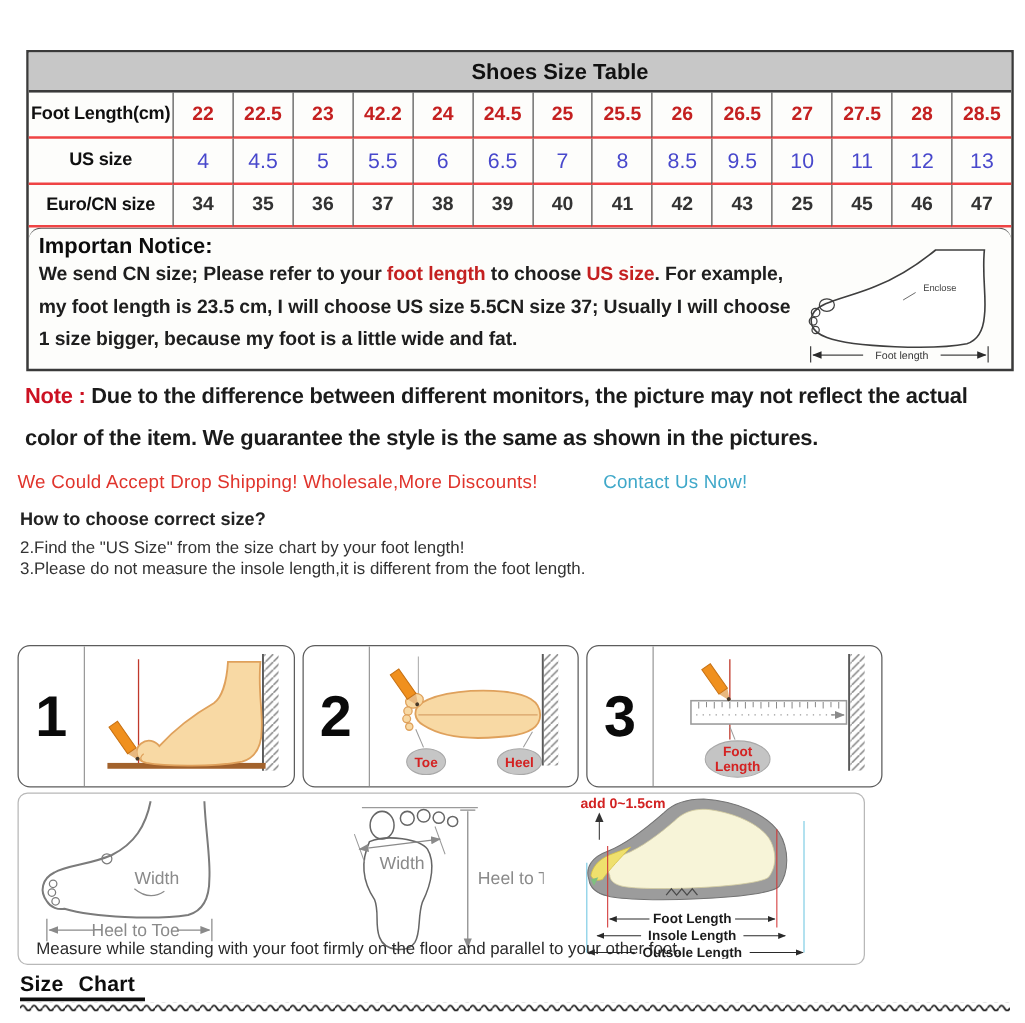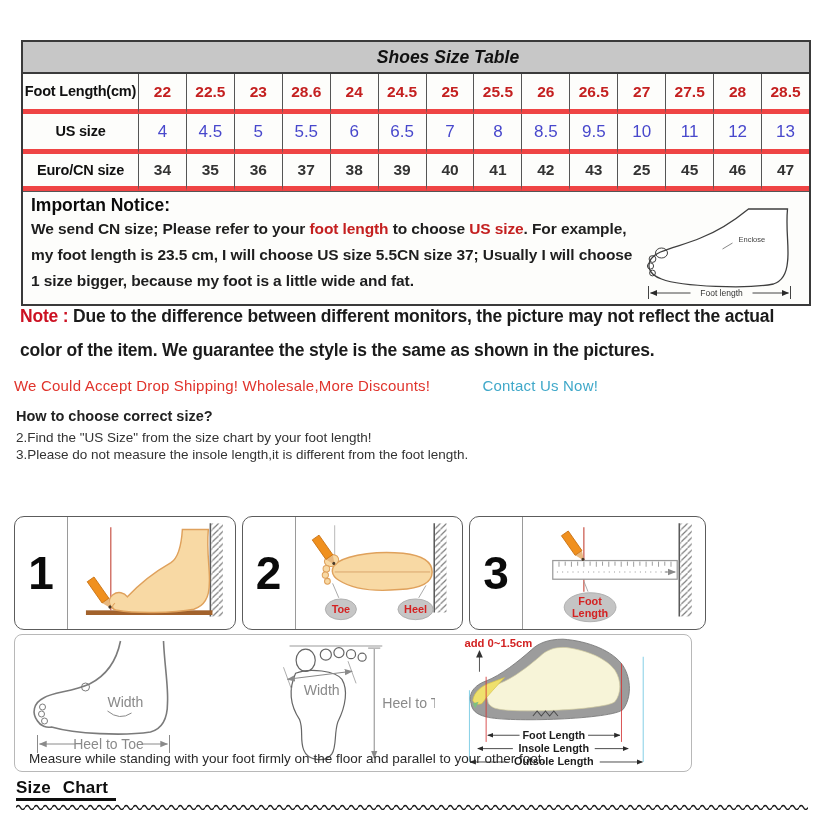--- a/index.html
+++ b/index.html
@@ -1,23 +1,23 @@
 <!DOCTYPE html>
 <html><head>
 <meta charset="utf-8">
 <style>
   html,body{margin:0;padding:0;background:#fff;}
   .page{position:relative;width:820px;height:818px;background:#fff;overflow:hidden;
         font-family:"Liberation Sans",sans-serif;color:#222;}
   
   .table-block{position:absolute;left:21px;top:40px;width:786px;border:2px solid #3a3a3a;background:#fdfdfb;}
   .title-bar{height:30px;background:#c7c7c7;border-bottom:2px solid #3a3a3a;text-align:center;
-             font-weight:bold;font-size:17.5px;line-height:30px;color:#111;text-indent:64px;font-style:italic;}
+             font-weight:bold;font-size:17.5px;line-height:30px;color:#111;text-indent:64px;}
   .trow{display:grid;grid-template-columns:115px repeat(14,1fr);}
-  .cell{height:35px;line-height:35px;text-align:center;border-left:1px solid #555;border-bottom:5px solid #ef4444;
+  .cell{height:35px;line-height:35px;text-align:center;border-left:1px solid #555;border-bottom:2px solid #ef4444;
         font-size:15.5px;overflow:hidden;}
   .trow .cell:first-child{border-left:none;}
   .rowlabel{font-weight:bold;font-size:14.5px;color:#101010;letter-spacing:-0.2px;}
   .red{color:#c42020;font-weight:bold;font-size:15.5px;}
   .blue{color:#4848cc;font-size:17px;}
   .dark{color:#333;font-weight:600;}
   .r3 .cell{height:32px;line-height:32px;}
   
   .notice{position:relative;padding:3px 8px 6px;min-height:103px;}
   .notice-h{font-size:17.5px;font-weight:bold;color:#0c0c0c;}
@@ -83,21 +83,21 @@
   </svg>
 
   <div class="table-block">
     <div class="title-bar">Shoes Size Table</div>
 
     <div class="trow">
       <div class="cell rowlabel">Foot Length(cm)</div>
       <div class="cell red">22</div>
       <div class="cell red">22.5</div>
       <div class="cell red">23</div>
-      <div class="cell red">28.6</div>
+      <div class="cell red">42.2</div>
       <div class="cell red">24</div>
       <div class="cell red">24.5</div>
       <div class="cell red">25</div>
       <div class="cell red">25.5</div>
       <div class="cell red">26</div>
       <div class="cell red">26.5</div>
       <div class="cell red">27</div>
       <div class="cell red">27.5</div>
       <div class="cell red">28</div>
       <div class="cell red">28.5</div>
@@ -132,21 +132,21 @@
       <div class="cell dark">40</div>
       <div class="cell dark">41</div>
       <div class="cell dark">42</div>
       <div class="cell dark">43</div>
       <div class="cell dark">25</div>
       <div class="cell dark">45</div>
       <div class="cell dark">46</div>
       <div class="cell dark">47</div>
     </div>
 
-    <div class="notice" style="border-top:1px solid #555;">
+    <div class="notice" style="border-top:1px solid #555;border-radius:10px;">
       <div class="notice-h">Importan Notice:</div>
       <div class="nline"><span>We send CN size; Please refer to your </span><span class="rb">foot length</span><span> to choose </span><span class="rb">US size</span><span>. For example,</span></div>
       <div class="nline">my foot length is 23.5 cm, I will choose US size 5.5CN size 37; Usually I will choose</div>
       <div class="nline">1 size bigger, because my foot is a little wide and fat.</div>
 
       <svg class="notice-foot" viewBox="0 0 165 95">
         <path d="M9 63 C7 56 11 50 20 46 C32 41 46 38 60 32 C78 25 97 12 108 3 L147 3 C145 24 149 42 147 56 C146 68 142 75 133 78 C108 83 42 81 21 73 C13 70 10 67 9 63 Z" fill="#ffffff" stroke="#3f3f3f" stroke-width="1.3"></path>
         <circle cx="12" cy="53" r="3.4" fill="none" stroke="#3f3f3f" stroke-width="1"></circle>
         <circle cx="10" cy="60" r="3.1" fill="none" stroke="#3f3f3f" stroke-width="1"></circle>
         <circle cx="12" cy="67" r="2.9" fill="none" stroke="#3f3f3f" stroke-width="1"></circle>

